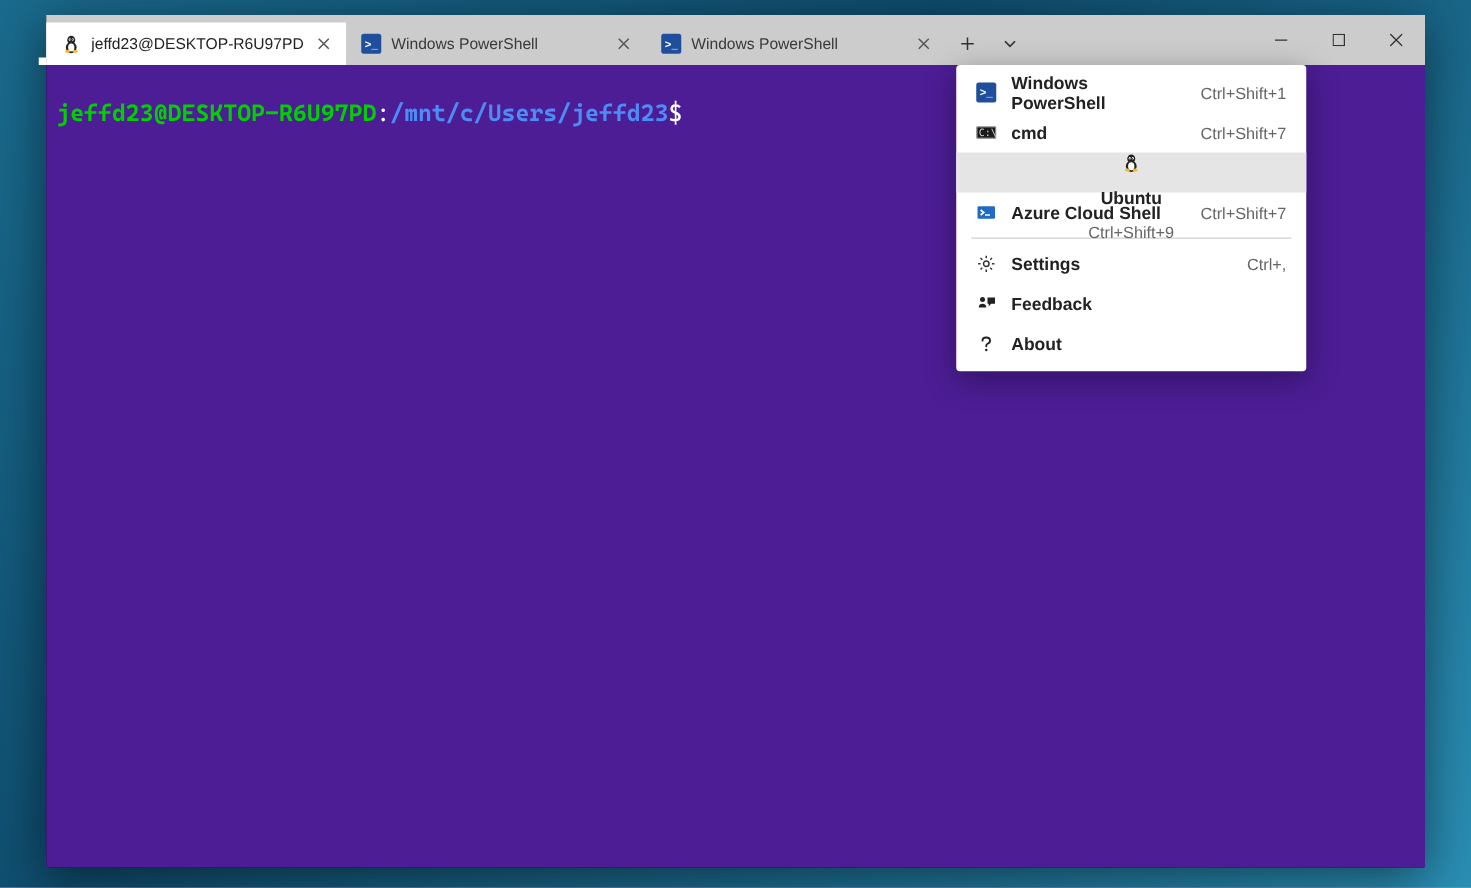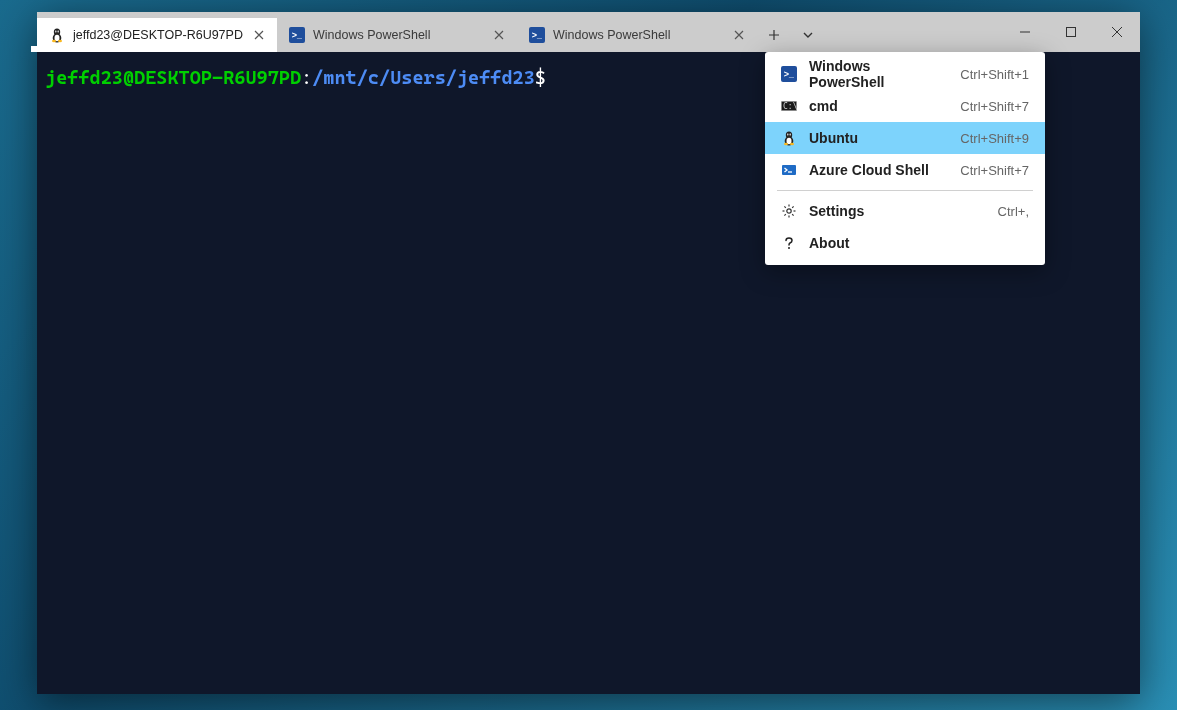--- a/index.html
+++ b/index.html
@@ -109,22 +109,22 @@
     .sysbtn {
       width: 46px;
       display: flex;
       align-items: center;
       justify-content: center;
       cursor: pointer;
       color: #333;
     }
     .terminal {
       flex: 1;
-      background: #0f172a;
-      padding: 14px 8px;
+      background: #4c1d95;
+      padding: 28px 8px;
       font-family: "Cascadia Mono", "Consolas", monospace;
       font-size: 19px;
       line-height: 1.25;
       color: #eee;
       overflow: hidden;
     }
     .prompt-user { color: #00d000; font-weight: bold; }
     .prompt-colon { color: #ffffff; }
     .prompt-path { color: #4d8cf5; font-weight: bold; }
     .prompt-dollar { color: #ffffff; }
@@ -142,21 +142,21 @@
     .dropdown-item {
       display: flex;
       align-items: center;
       padding: 0 16px;
       height: 32px;
       cursor: pointer;
       gap: 12px;
       font-size: 14px;
       color: #222;
     }
-    .dropdown-item.highlighted { background: #7dd3fc; }
+    .dropdown-item.highlighted { background: #e5e5e5; flex-direction: column; }
     .dropdown-icon {
       width: 16px;
       height: 16px;
       display: flex;
       align-items: center;
       justify-content: center;
       flex-shrink: 0;
     }
     .dropdown-label { flex: 1; font-weight: bold; }
     .dropdown-item.bold .dropdown-label { font-weight: 600; }
@@ -348,20 +348,31 @@
               <line x1="4.8" y1="11.2" x2="3.4" y2="12.6"></line>
             </g>
           </svg>
       </span>
       <span class="dropdown-label">Settings</span>
       <span class="dropdown-shortcut">Ctrl+,</span>
     </div>
     <div class="dropdown-item">
       <span class="dropdown-icon">
         <svg width="16" height="16" viewBox="0 0 16 16">
+            <circle cx="5" cy="4.5" r="2" fill="#222"></circle>
+            <path d="M2 11 Q2 8 5 8 Q8 8 8 11 Z" fill="#222"></path>
+            <path d="M9 3 H15 V8 H12 L10 10 V8 H9 Z" fill="#222"></path>
+          </svg>
+      </span>
+      <span class="dropdown-label">Feedback</span>
+      <span class="dropdown-shortcut"></span>
+    </div>
+    <div class="dropdown-item">
+      <span class="dropdown-icon">
+        <svg width="16" height="16" viewBox="0 0 16 16">
             <path d="M5 5.5 Q5 3 8 3 Q11 3 11 5.5 Q11 7.2 9 8 Q8 8.5 8 10" stroke="#222" stroke-width="1.5" fill="none" stroke-linecap="round"></path>
             <circle cx="8" cy="13" r="1" fill="#222"></circle>
           </svg>
       </span>
       <span class="dropdown-label">About</span>
       <span class="dropdown-shortcut"></span>
     </div>
   </div>
 </div>
 

